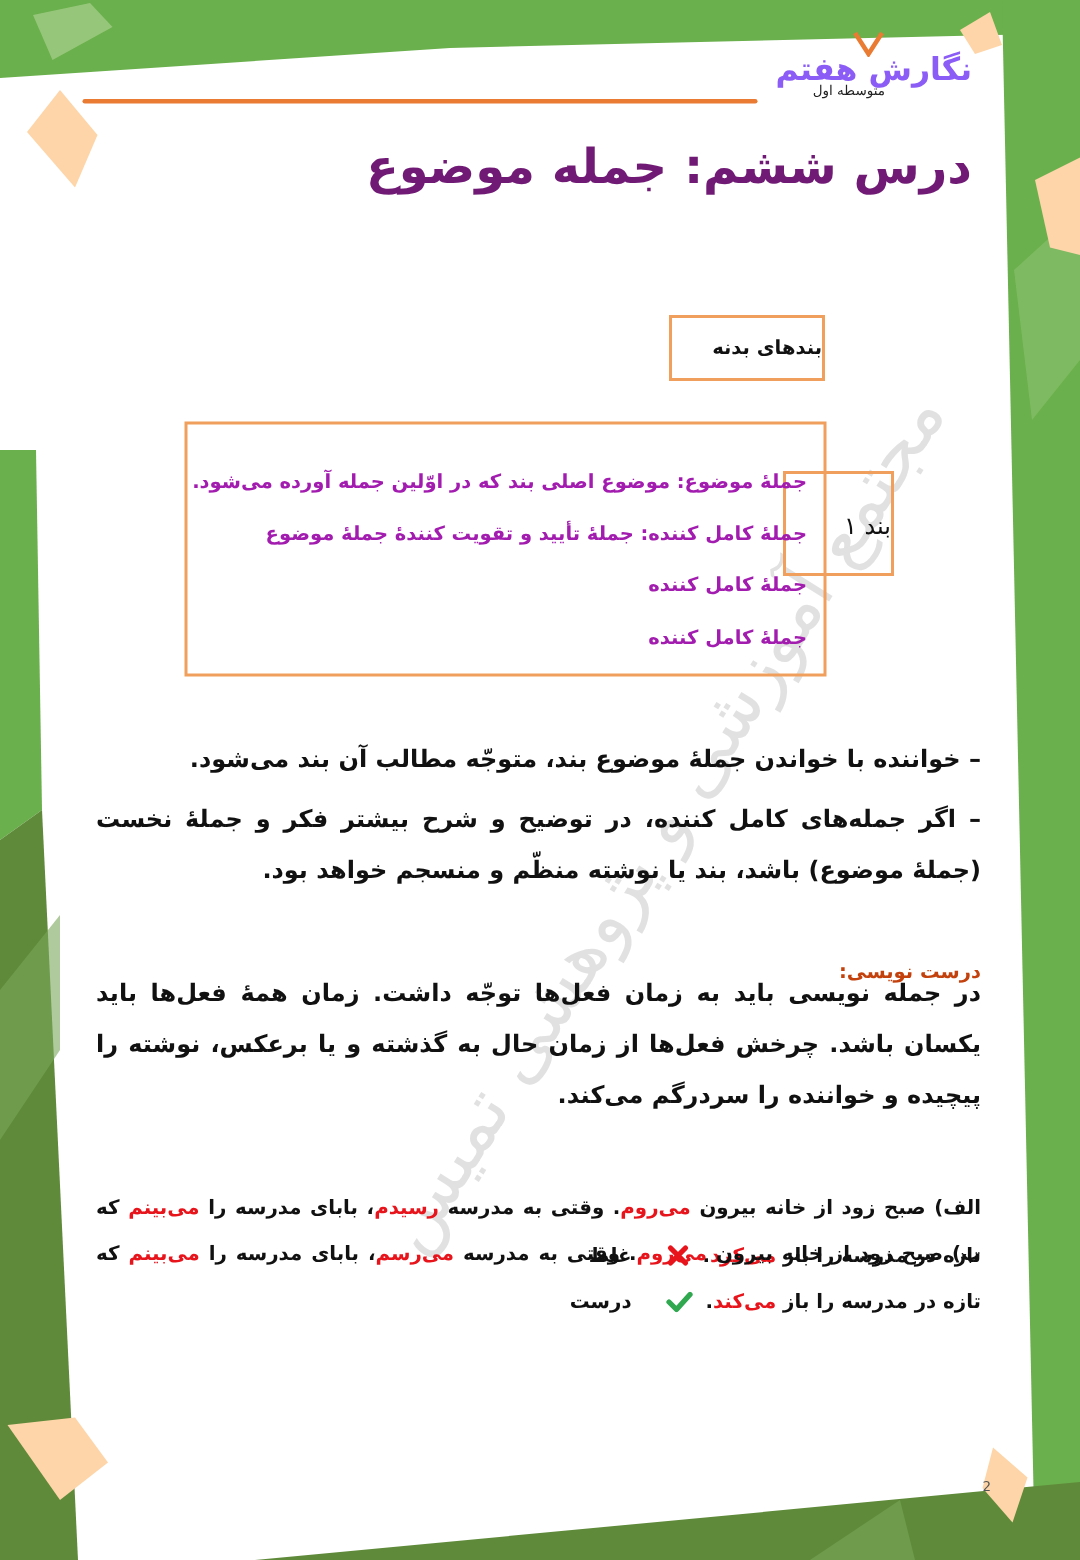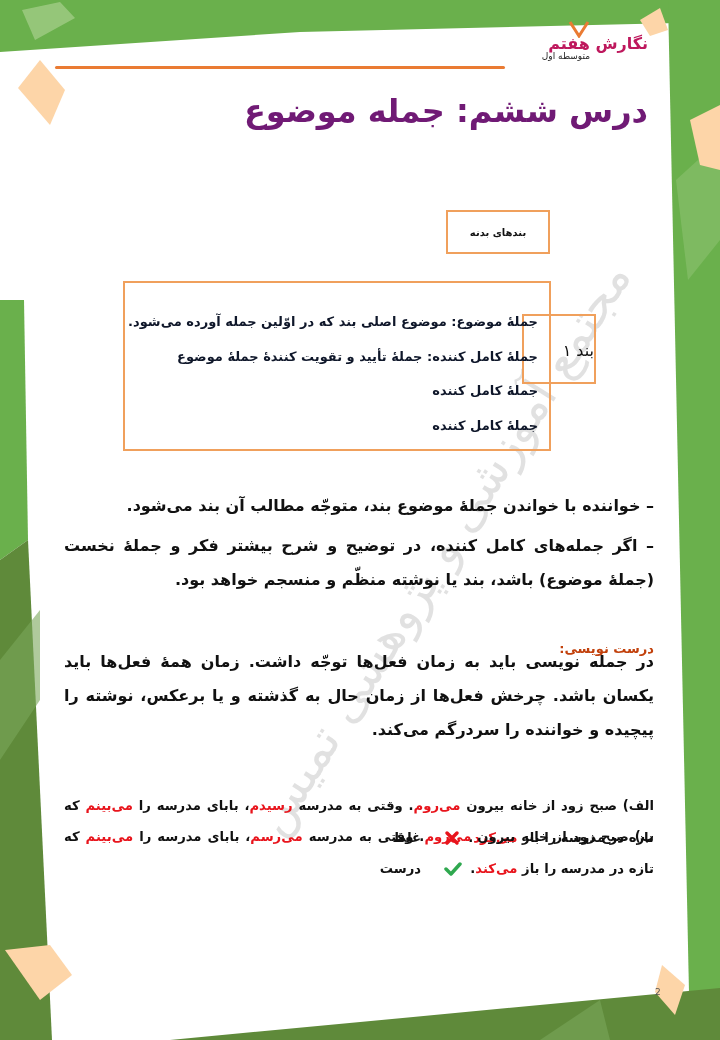--- a/index.html
+++ b/index.html
@@ -3,32 +3,32 @@
 <meta charset="utf-8">
 <style>
   html, body { margin:0; padding:0; }
   body { width:720px; height:1040px; position:relative; overflow:hidden; background:#ffffff;
          font-family:"DejaVu Sans", sans-serif; }
   .bg { position:absolute; inset:0; z-index:0; }
   .page { position:absolute; inset:0; z-index:2; direction:rtl; }
   .abs { position:absolute; }
 
   .logo { right:72px; top:34px; text-align:right; }
-  .logo-main { font-size:16px; font-weight:bold; color:#be185d; letter-spacing:1px; white-space:nowrap; }
+  .logo-main { font-size:21px; font-weight:bold; color:#8b5cf6; letter-spacing:1px; white-space:nowrap; }
   .logo-sub { font-size:9px; color:#222; margin-right:58px; margin-top:-2px; white-space:nowrap; }
   .orange-rule { left:55px; top:66px; width:450px; height:3px; background:#ea7b33; border-radius:2px; }
 
   .title { right:72px; top:92px; font-size:32px; font-weight:bold; color:#701a75; white-space:nowrap; }
 
   .box { border:2px solid #f0a05c; background:transparent; }
-  .box-body-head { right:170px; top:210px; width:100px; height:40px; display:flex; align-items:center; justify-content:center; font-size:10px; font-weight:bold; color:#111; }
+  .box-body-head { right:170px; top:210px; width:100px; height:40px; display:flex; align-items:center; justify-content:flex-start; font-size:13px; font-weight:bold; color:#111; }
   .box-main { left:123px; top:281px; width:424px; height:166px; }
   .box-band { right:124px; top:314px; width:70px; height:66px; }
   .band-label { right:126px; top:341px; width:42px; font-size:16px; font-weight:normal; color:#111; text-align:right; white-space:nowrap; }
-  .main-lines { right:182px; top:305px; font-size:13px; font-weight:bold; color:#0f172a; line-height:34.5px; white-space:nowrap; text-align:right; }
+  .main-lines { right:182px; top:305px; font-size:13px; font-weight:bold; color:#a21caf; line-height:34.5px; white-space:nowrap; text-align:right; }
 
   .para { right:66px; font-size:16px; font-weight:bold; color:#111; line-height:34px; text-align:justify; width:590px; }
   .p1 { top:489px; }
   .p2 { top:529px; }
   .section-h { right:66px; top:641px; font-size:13px; font-weight:bold; color:#c2410c; }
   .p3 { top:645px; }
   .ex { right:66px; width:590px; font-size:13.2px; font-weight:bold; color:#111; line-height:32px; text-align:justify; }
   .ex1 { top:790px; }
   .ex2 { top:821px; }
   .red { color:#e8141c; }

